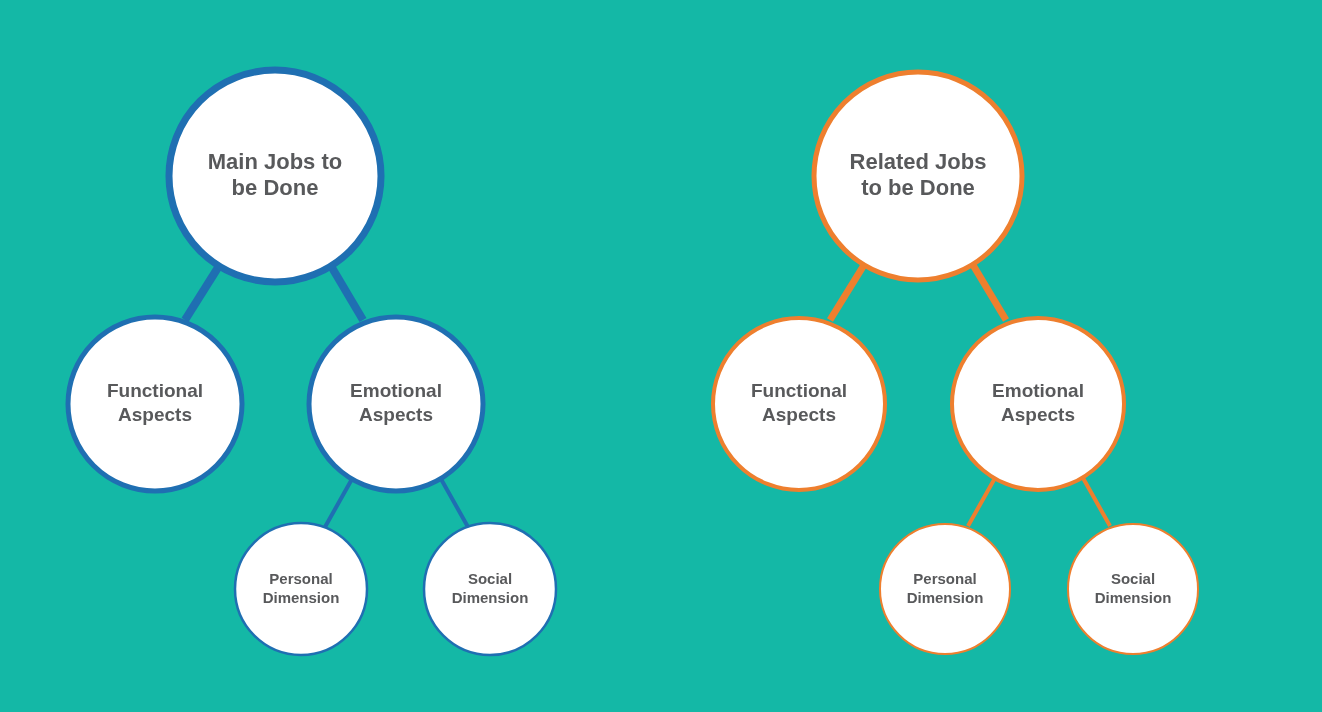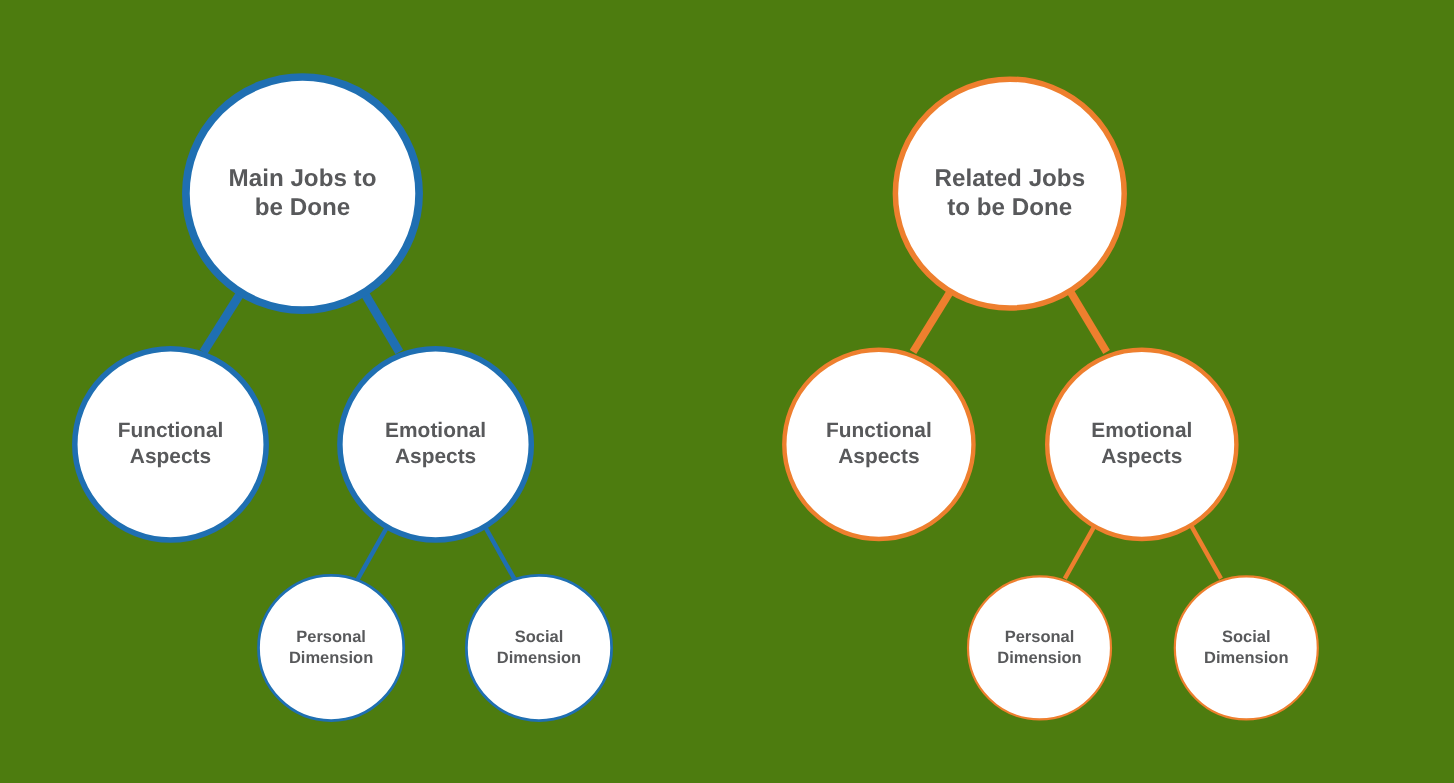--- a/index.html
+++ b/index.html
@@ -10,21 +10,21 @@
   body {
     width: 1322px;
     height: 712px;
     overflow: hidden;
     font-family: "Liberation Sans", sans-serif;
   }
   #diagram-root {
     position: relative;
     width: 1322px;
     height: 712px;
-    background: #4d7c0f;
+    background: #14b8a6;
   }
   svg#tree-svg {
     display: block;
     width: 1322px;
     height: 712px;
   }
   .node-label {
     font-family: "Liberation Sans", sans-serif;
     font-weight: bold;
     fill: #58595b;

